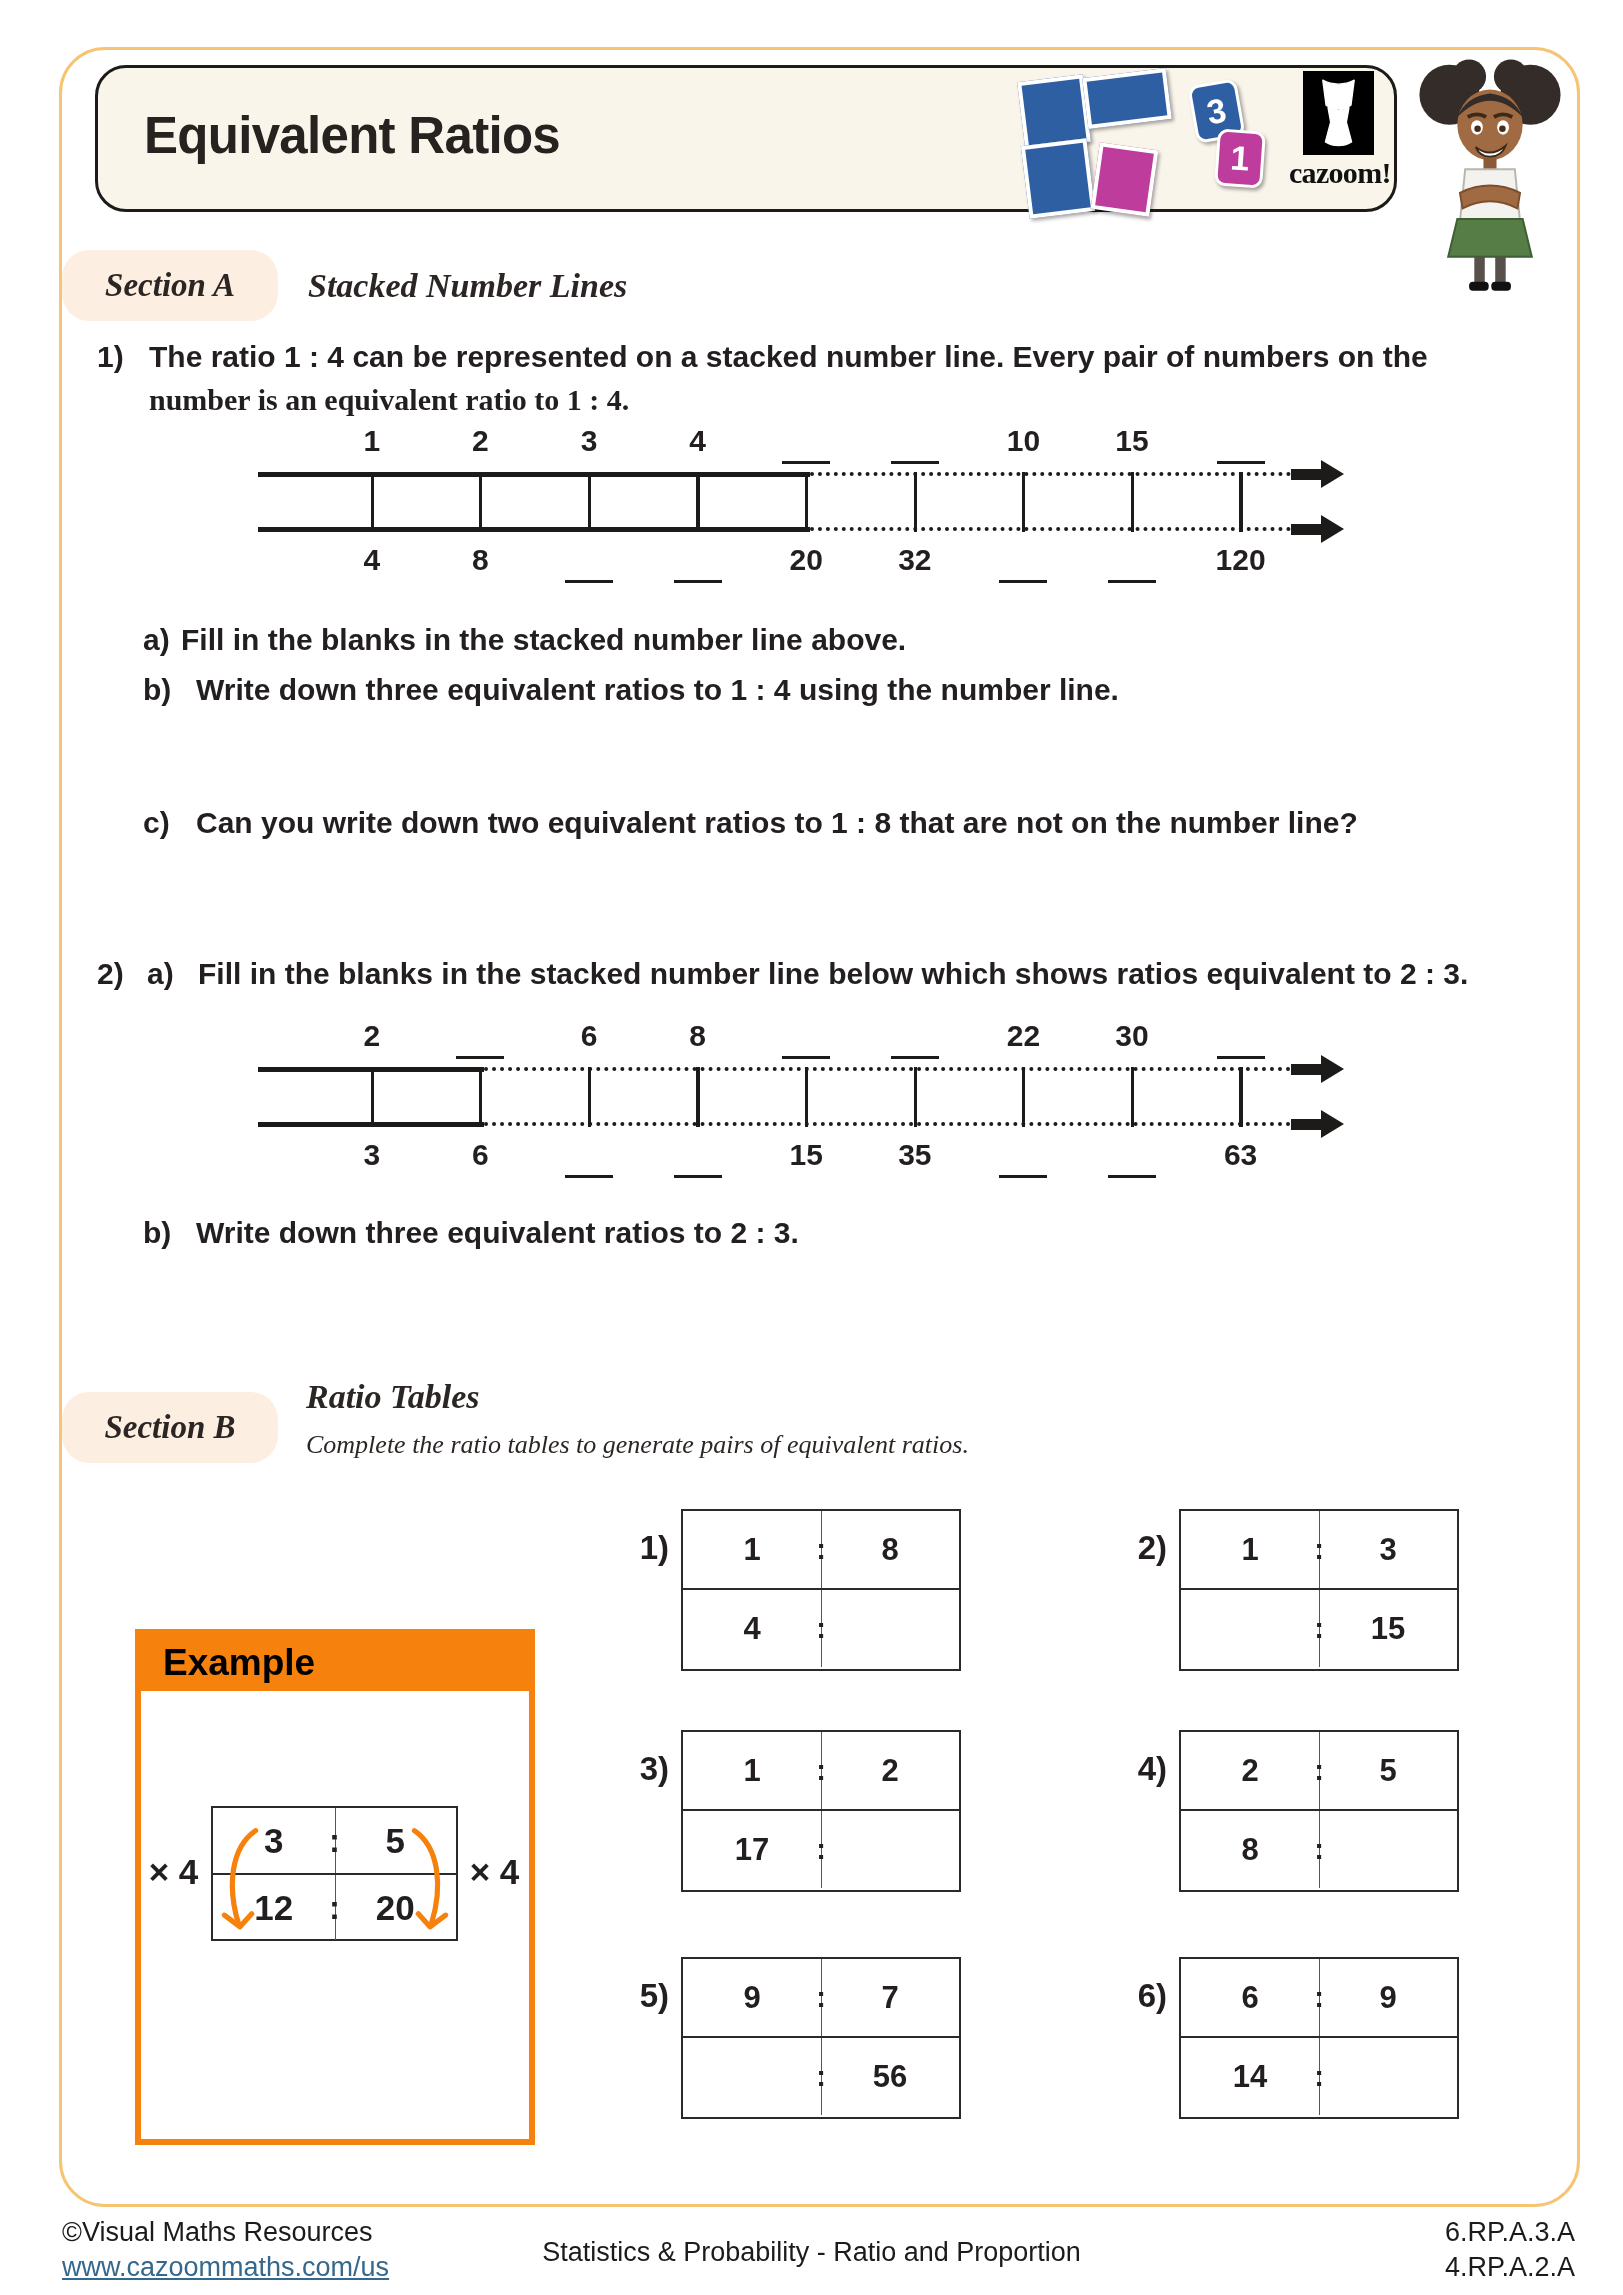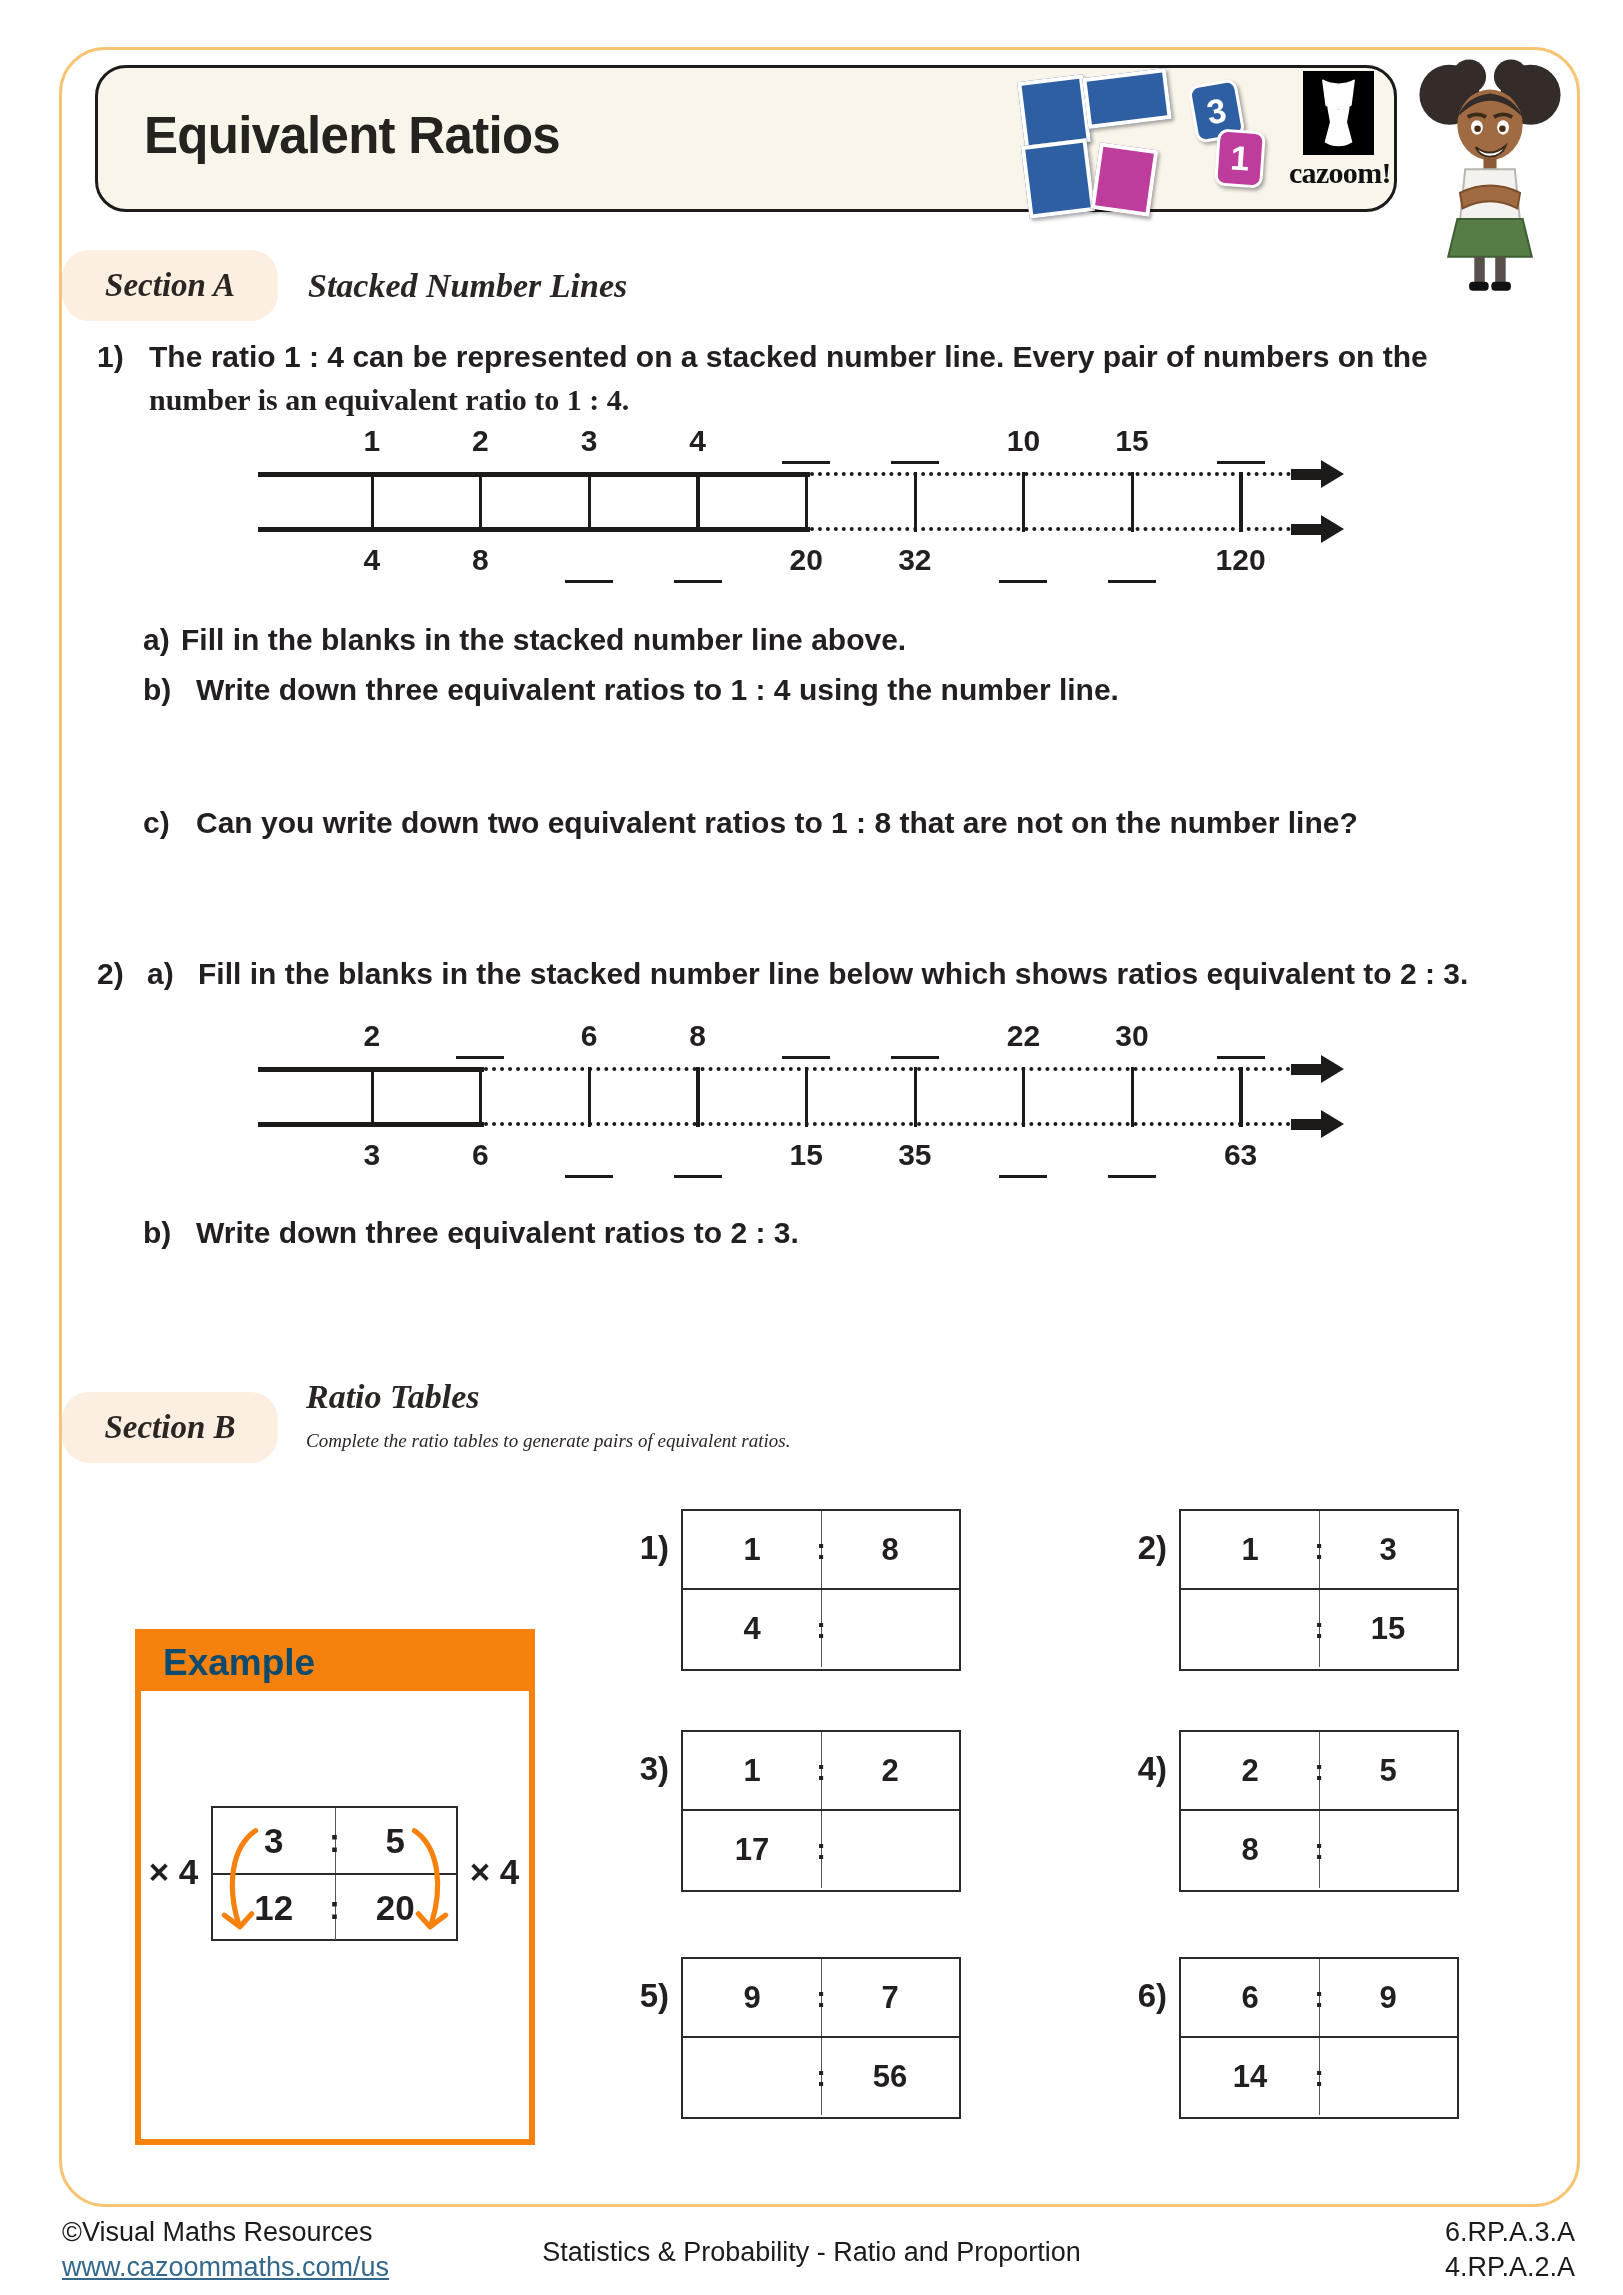--- a/index.html
+++ b/index.html
@@ -29,21 +29,21 @@
     color:#111;margin-top:1.3px;letter-spacing:-0.7px;}
   .mascot{left:1392px;top:54px;width:196px;height:239px;}
 
   
   .section-pill{width:216px;height:71px;background:#fceee1;border-radius:27.5px;
     text-align:center;line-height:71px;font-family:"Liberation Serif",serif;
     font-weight:bold;font-style:italic;font-size:33px;color:#2b2624;}
   .serif-head{font-family:"Liberation Serif",serif;font-weight:bold;font-style:italic;
     font-size:34px;color:#2b2624;}
   .serif-sub{font-family:"Liberation Serif",serif;font-style:italic;
-    font-size:19px;color:#2b2624;}
+    font-size:26px;color:#2b2624;}
 
   
   .qtext{font-size:30px;font-weight:bold;color:#231f20;}
 
   
   .numline{width:1086px;height:164px;}
   .nl-label{position:absolute;width:92px;margin-left:-46px;text-align:center;
     height:34px;line-height:34px;font-size:30px;font-weight:bold;}
   .nl-top-label{top:0;}
   .nl-bottom-label{top:119px;}
@@ -58,21 +58,21 @@
   .nl-arrow .shaft{position:absolute;left:0;top:8.5px;width:31px;height:11.8px;background:#1d1b1a;}
   .nl-arrow .head{position:absolute;left:30px;top:0;width:0;height:0;
     border-top:14.4px solid transparent;border-bottom:14.4px solid transparent;
     border-left:23.6px solid #1d1b1a;}
   .arrow-top{top:36px;} .arrow-bottom{top:91px;}
 
   
   .example-box{left:135px;top:1629px;width:400px;height:516px;
     border:6.5px solid #f6820d;background:#ffffff;box-sizing:border-box;}
   .example-head{position:absolute;left:0;top:0;width:100%;height:56px;background:#f6820d;
-    color:#0c4a6e;font-size:37px;font-weight:bold;line-height:56px;padding-left:22px;
+    color:#000000;font-size:37px;font-weight:bold;line-height:56px;padding-left:22px;
     box-sizing:border-box;}
   .ex-table{position:absolute;left:70px;top:171px;width:247px;height:135px;
     border:2.6px solid #2a2a2a;box-sizing:border-box;}
   .ex-row{position:relative;display:flex;height:65px;}
   .ex-row-top{border-bottom:2.6px solid #2a2a2a;}
   .ex-row::after{content:"";position:absolute;left:50%;top:0;bottom:0;width:1.3px;background:#555;}
   .ex-cell{flex:1;text-align:center;line-height:65px;font-size:35px;font-weight:bold;}
   .ex-colon{position:absolute;left:50%;transform:translateX(-50%);line-height:65px;
     font-size:33px;font-weight:bold;z-index:2;}
   .ex-mult{position:absolute;width:65px;text-align:center;top:217px;

